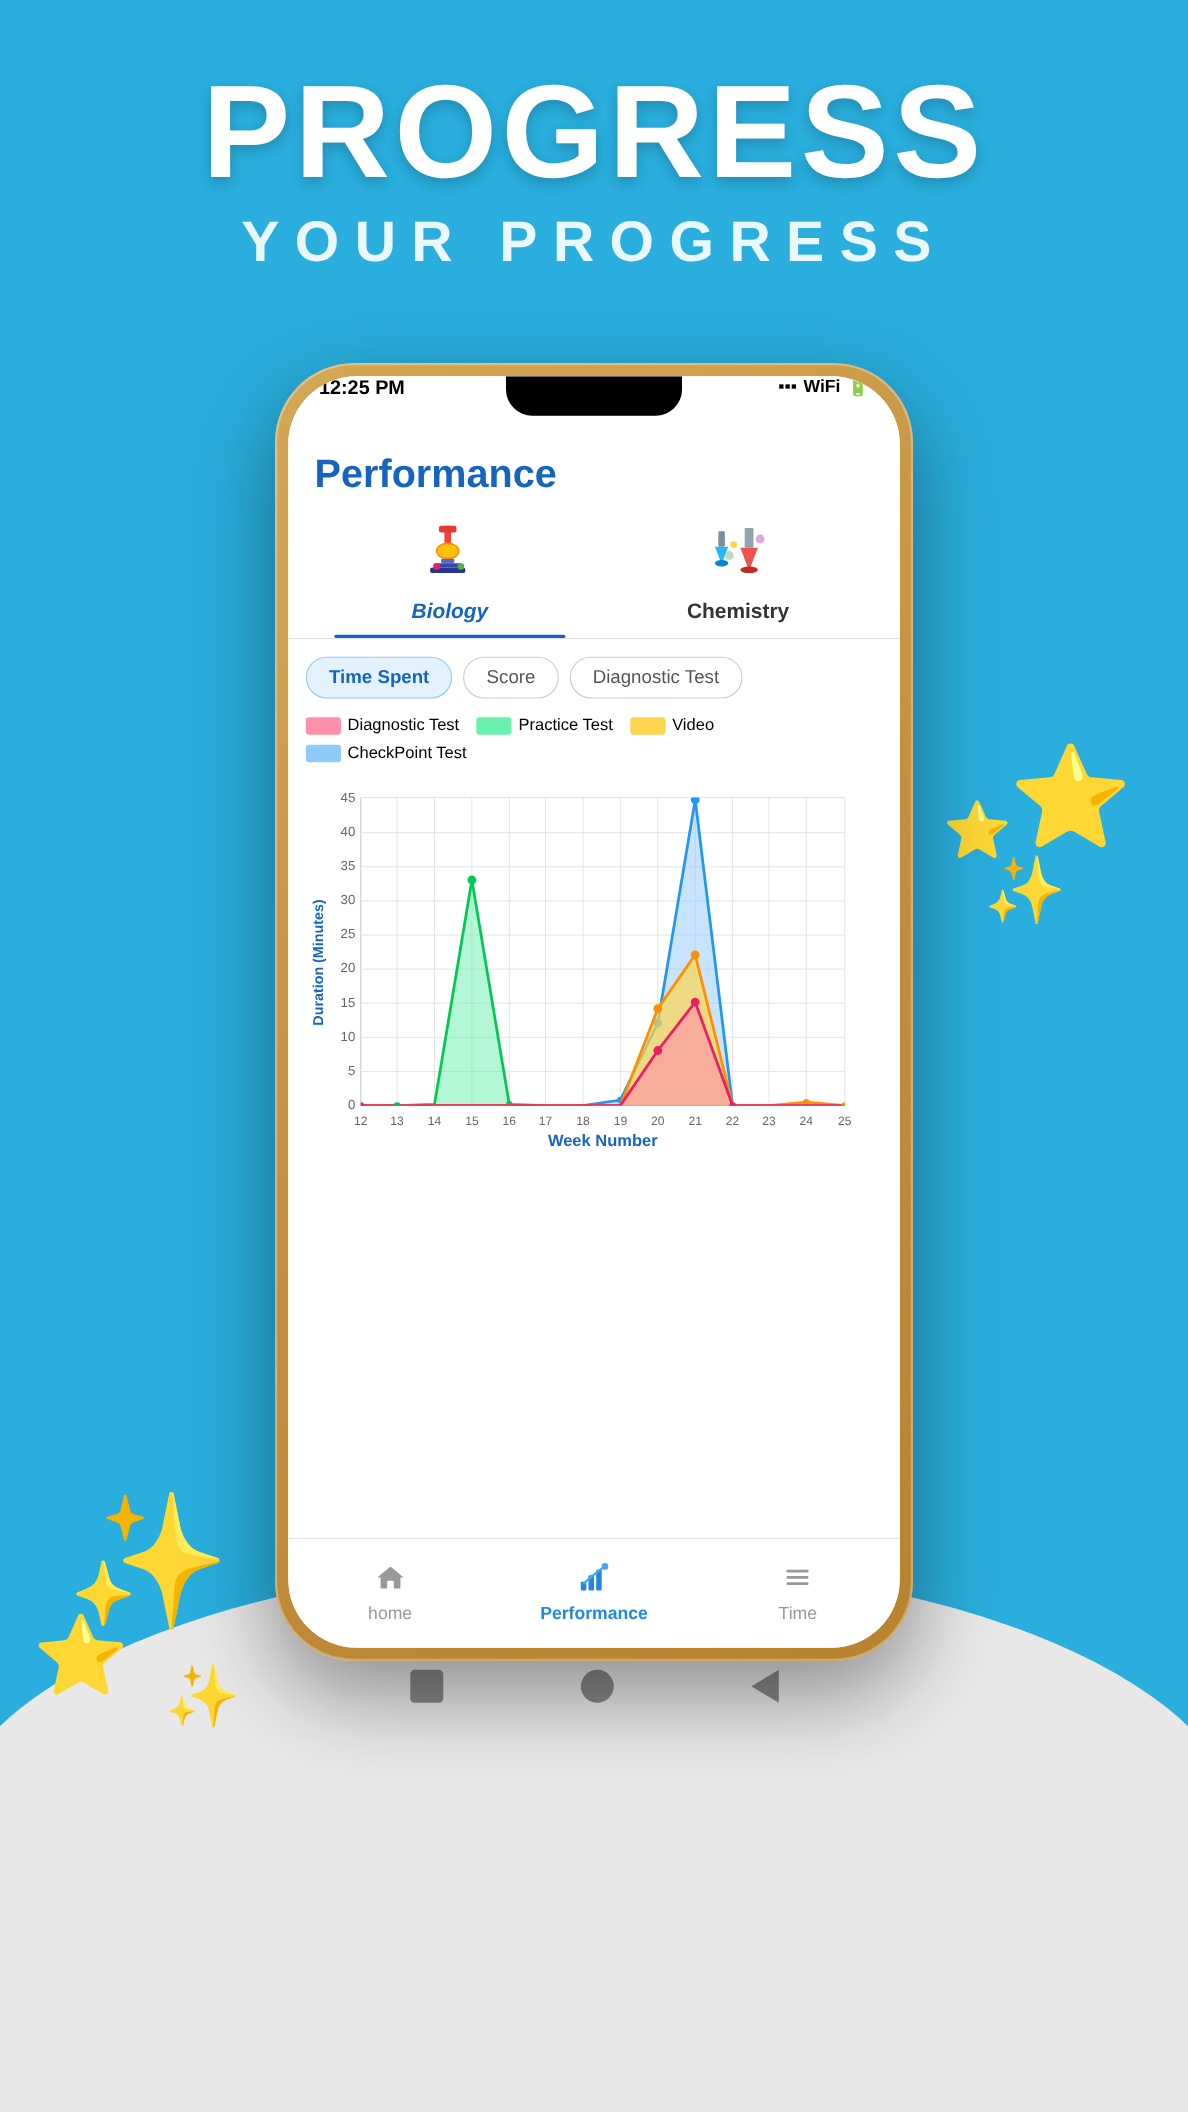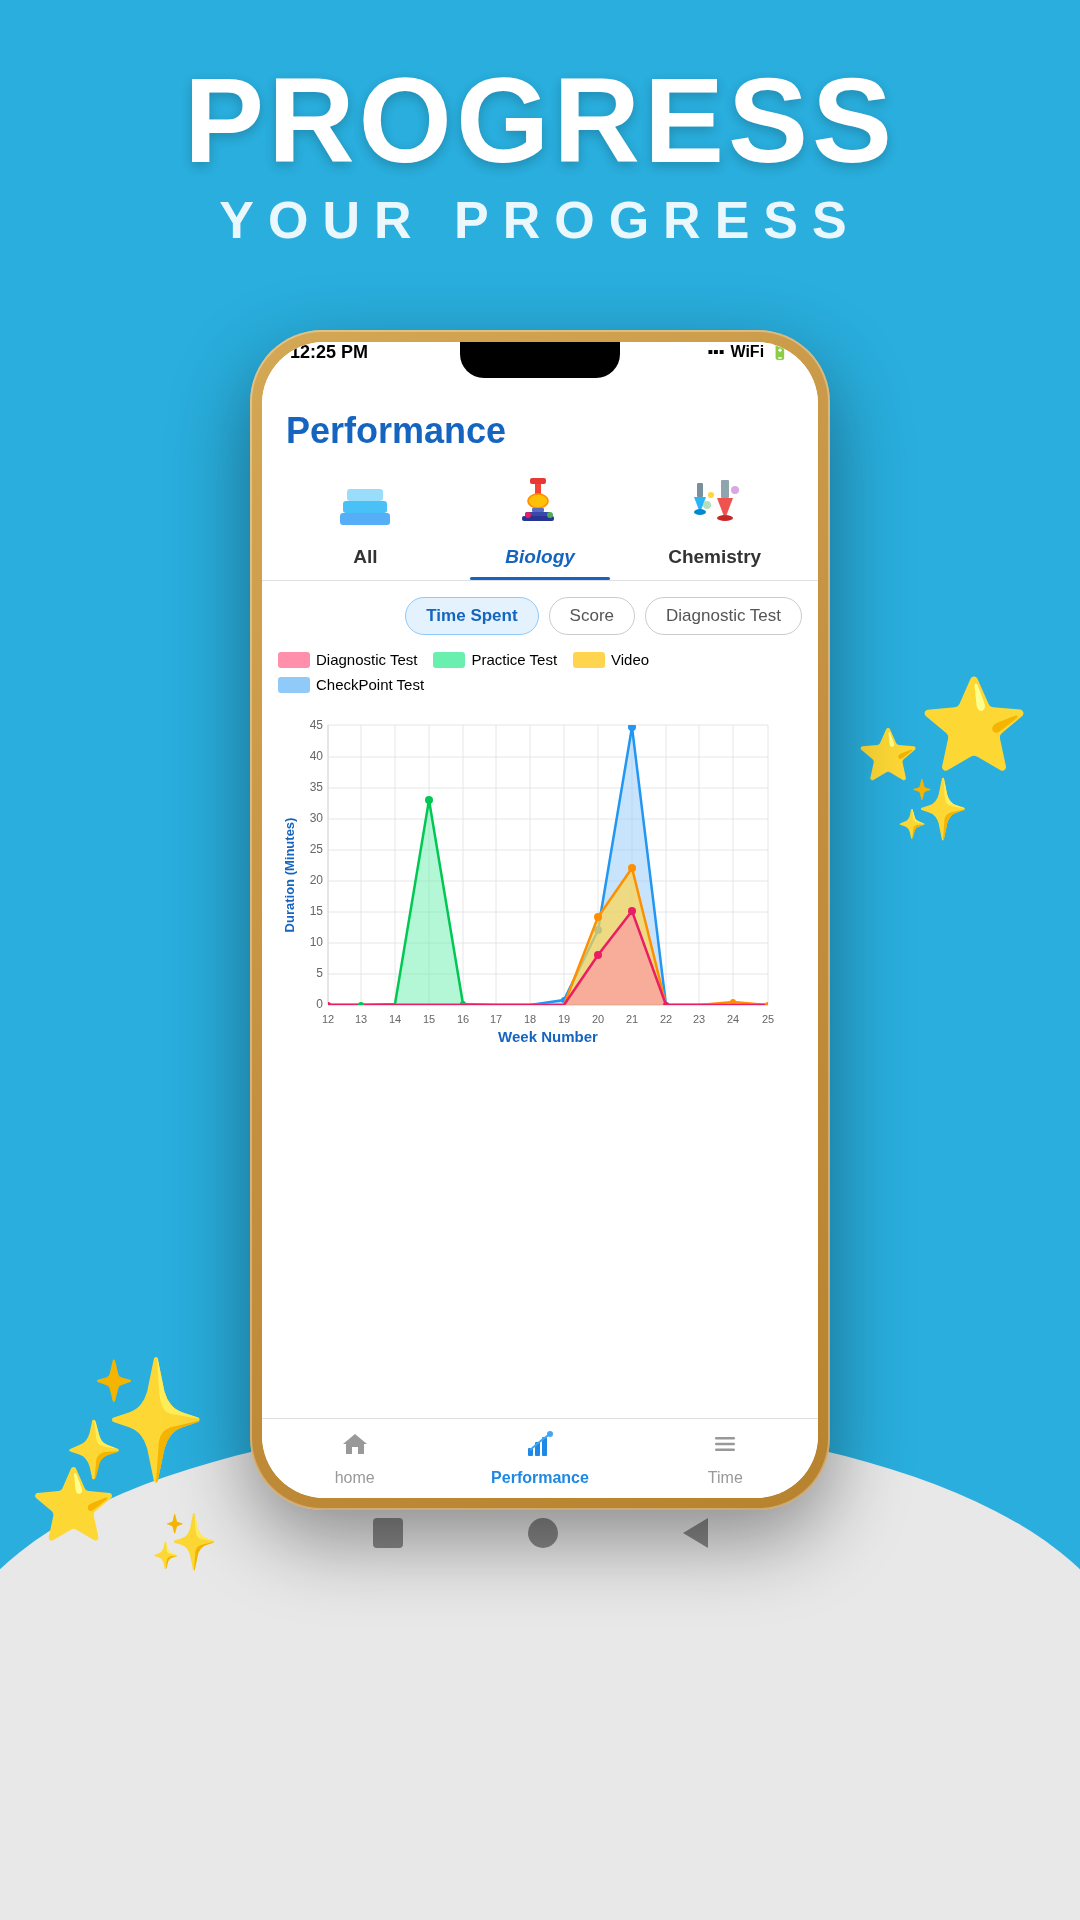--- a/index.html
+++ b/index.html
@@ -159,21 +159,20 @@
       height: 3px;
       background: #1565C0;
       border-radius: 2px;
     }
 
     
     .filter-pills {
       display: flex;
       gap: 10px;
       padding: 16px 16px 8px;
-      justify-content: flex-end;
     }
     .pill {
       padding: 8px 20px;
       border-radius: 24px;
       border: 1.5px solid #ccc;
       font-size: 17px;
       font-weight: 500;
       color: #555;
       background: white;
       cursor: pointer;
@@ -206,21 +205,21 @@
       height: 16px;
       border-radius: 3px;
     }
 
     .chart-svg-wrap {
       width: 100%;
     }
 
     
     .bottom-nav {
-      height: 80px;
+      height: 100px;
       background: white;
       border-top: 1px solid #e0e0e0;
       display: flex;
       align-items: center;
       justify-content: space-around;
       position: absolute;
       bottom: 0; left: 0; right: 0;
       border-radius: 0 0 62px 62px;
     }
     .nav-item {
@@ -280,30 +279,20 @@
           <span>🔋</span>
         </div>
       </div>
 
       <div class="app-content">
 
         <div class="perf-title">Performance</div>
 
         <div class="subject-tabs">
 
-          <div class="subject-tab">
-            <div class="icon-wrap">
-              <svg width="60" height="60" viewBox="0 0 60 60">
-                <rect x="5" y="38" width="50" height="12" rx="3" fill="#42A5F5" opacity="0.9"></rect>
-                <rect x="8" y="26" width="44" height="12" rx="3" fill="#29B6F6" opacity="0.85"></rect>
-                <rect x="12" y="14" width="36" height="12" rx="3" fill="#81D4FA" opacity="0.8"></rect>
-              </svg>
-            </div>
-            <span class="tab-label">All</span>
-          </div>
 
           <div class="subject-tab active">
             <div class="icon-wrap">
               <svg width="60" height="65" viewBox="0 0 60 65">
 
                 <rect x="25" y="5" width="6" height="20" rx="2" fill="#F44336"></rect>
                 <rect x="20" y="5" width="16" height="6" rx="2" fill="#E53935"></rect>
                 <ellipse cx="28" cy="28" rx="10" ry="7" fill="#FFC107" stroke="#FF8F00" stroke-width="1.5"></ellipse>
                 <circle cx="28" cy="28" rx="5" ry="4" fill="#FF7043"></circle>
                 <rect x="22" y="35" width="12" height="4" rx="1" fill="#5C6BC0"></rect>

